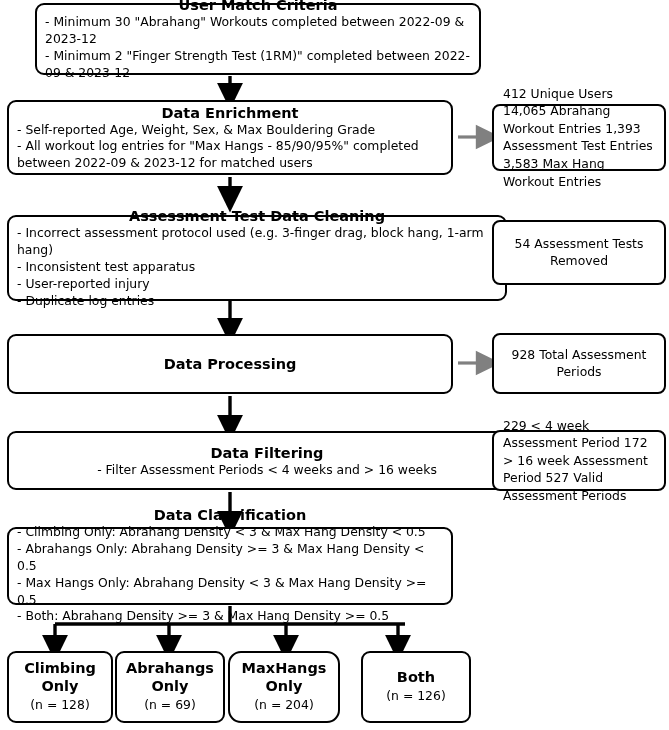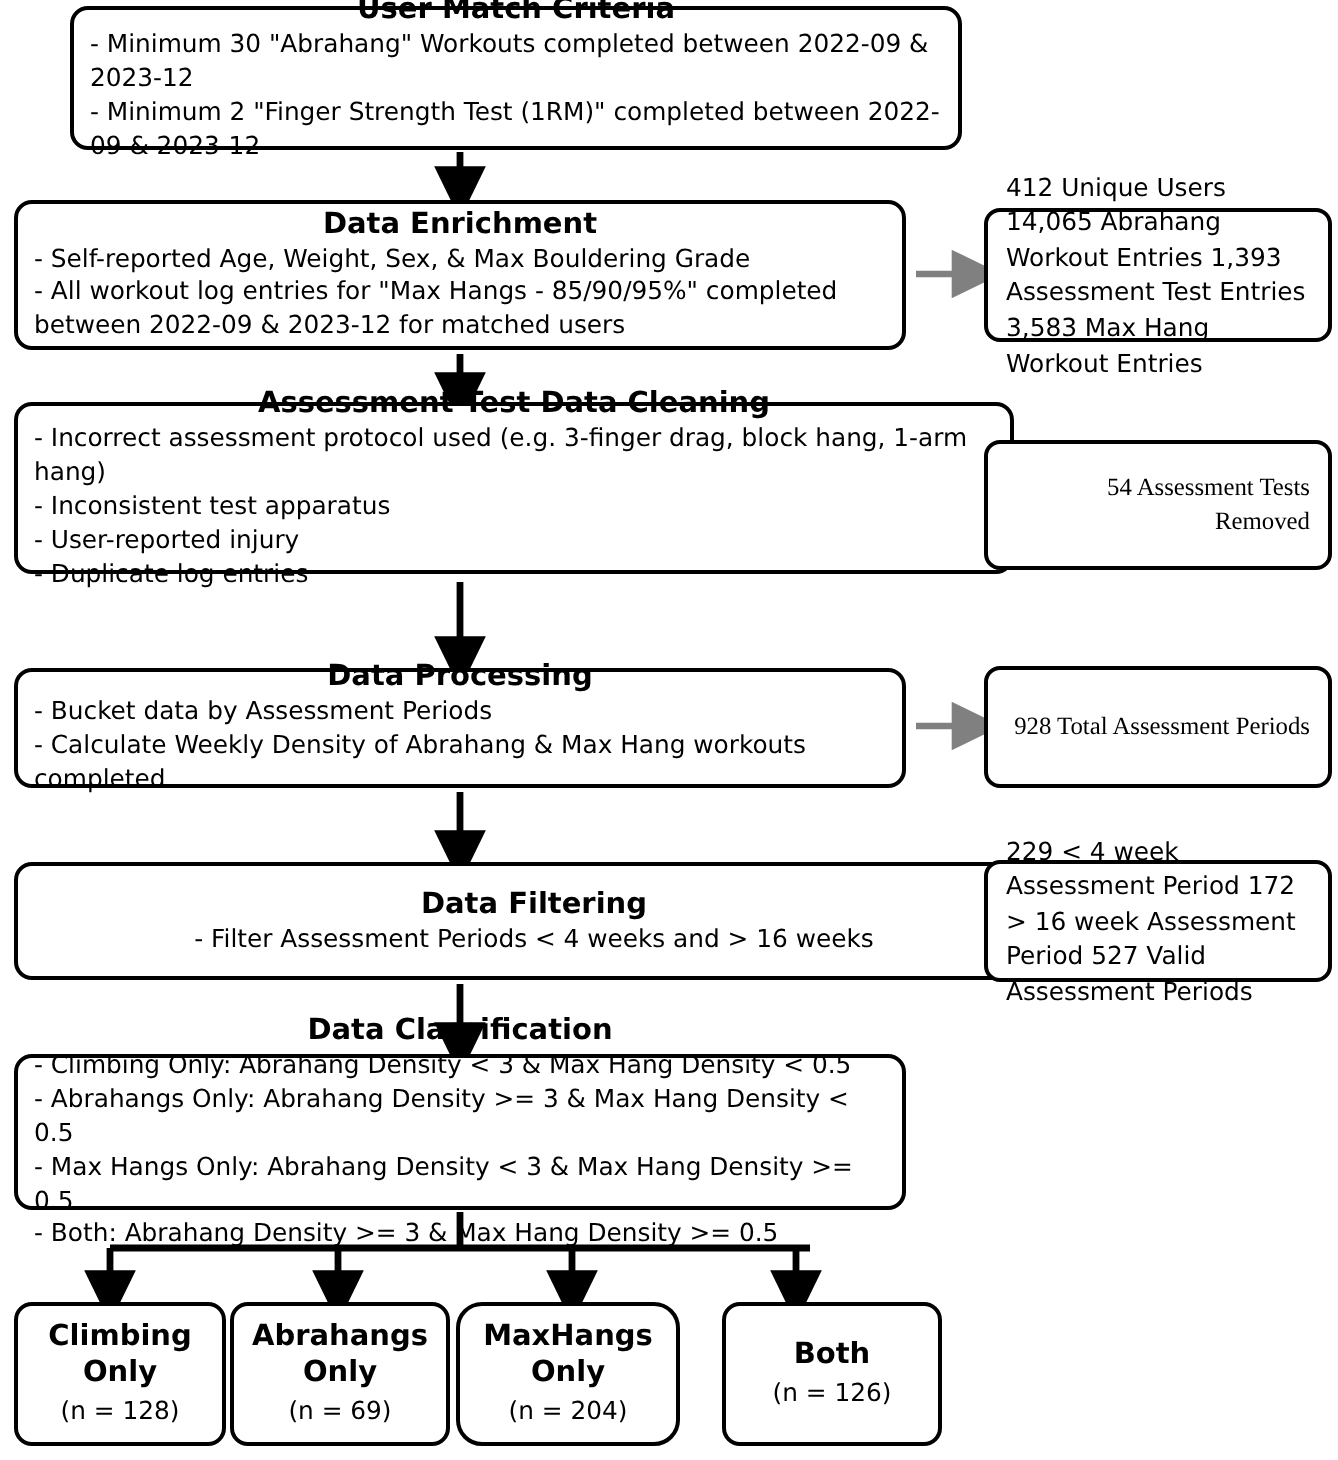--- a/index.html
+++ b/index.html
@@ -82,22 +82,21 @@
     transform: translateY(-50%);
     padding: 0 9px;
     box-sizing: border-box;
   }
   .side-lines {
     font-size: 12.4px;
     line-height: 1.42;
     text-align: left;
   }
   .side-lines.single {
-    text-align: right;
-    font-family: Liberation Serif, serif;
+    text-align: center;
   }
   .leaf-inner {
     position: absolute;
     left: 0;
     right: 0;
     top: 50%;
     transform: translateY(-50%);
     text-align: center;
   }
   .leaf-title {
@@ -166,39 +165,35 @@
   <div class="node main" style="left:7px; top:100px; width:446px; height:75px;">
     <div class="main-inner lines-center">
       <div class="node-title">Data Enrichment</div>
       <div class="node-lines" style="max-width:428px;">
         <span class="ln">- Self-reported Age, Weight, Sex, &amp; Max Bouldering Grade</span>
         <span class="ln">- All workout log entries for "Max Hangs - 85/90/95%" completed between 2022-09 &amp; 2023-12 for matched users</span>
       </div>
     </div>
   </div>
 
-  <div class="node main" style="left:7px; top:201px; width:500px; height:86px;">
+  <div class="node main" style="left:7px; top:215px; width:500px; height:86px;">
     <div class="main-inner lines-center">
       <div class="node-title">Assessment Test Data Cleaning</div>
       <div class="node-lines">
         <span class="ln">- Incorrect assessment protocol used (e.g. 3-finger drag, block hang, 1-arm hang)</span>
         <span class="ln">- Inconsistent test apparatus</span>
         <span class="ln">- User-reported injury</span>
         <span class="ln">- Duplicate log entries</span>
       </div>
     </div>
   </div>
 
   <div class="node main" style="left:7px; top:334px; width:446px; height:60px;">
     <div class="main-inner lines-center">
       <div class="node-title">Data Processing</div>
-      <div class="node-lines">
-        <span class="ln">- Bucket data by Assessment Periods</span>
-        <span class="ln">- Calculate Weekly Density of Abrahang &amp; Max Hang workouts completed</span>
-      </div>
     </div>
   </div>
 
   <div class="node main" style="left:7px; top:431px; width:520px; height:59px;">
     <div class="main-inner lines-center">
       <div class="node-title">Data Filtering</div>
       <div class="node-lines" style="text-align:left;">
         <span class="ln">- Filter Assessment Periods &lt; 4 weeks and &gt; 16 weeks</span>
       </div>
     </div>

